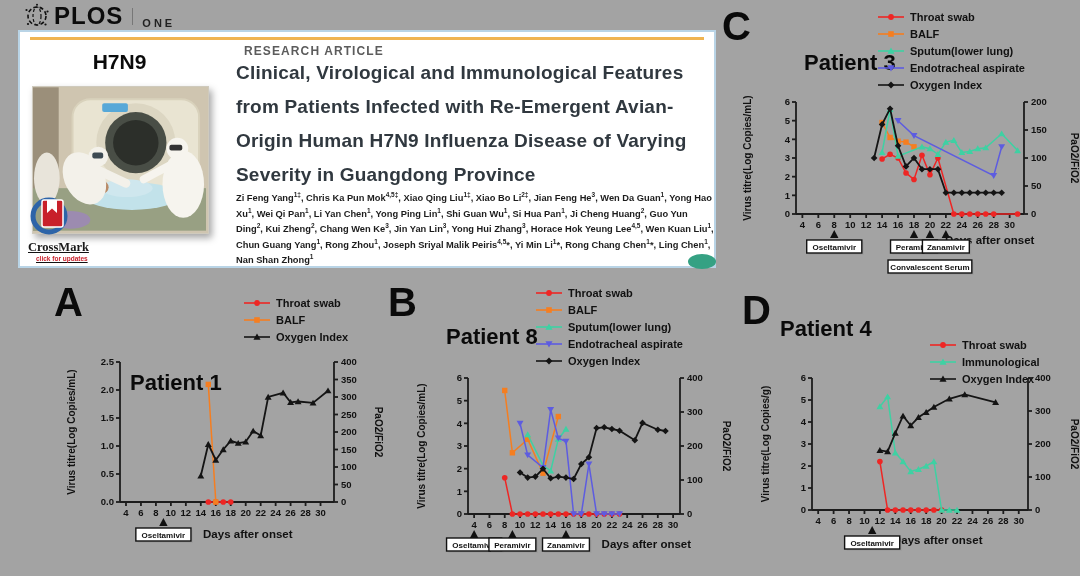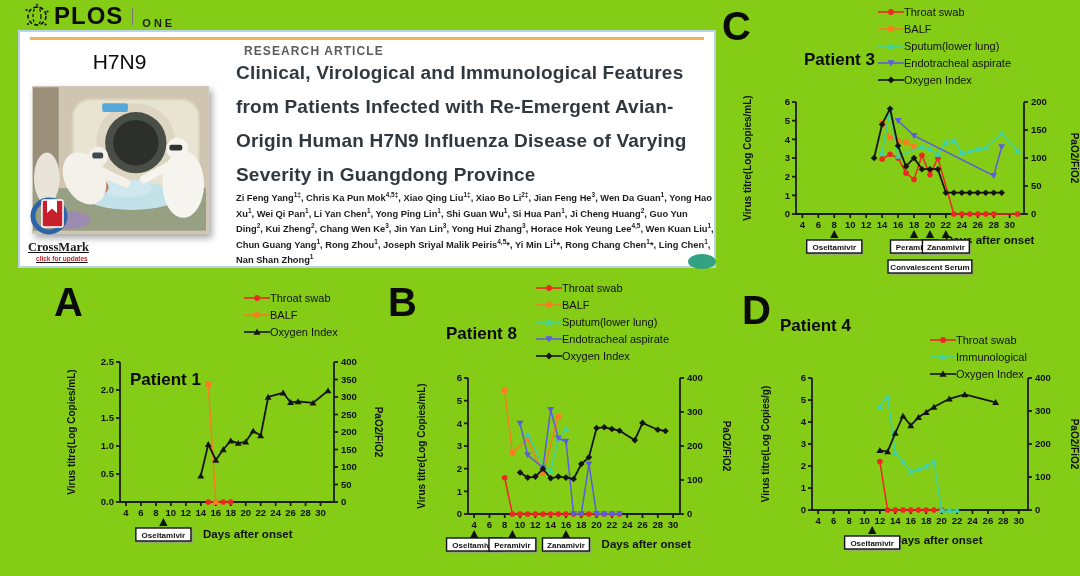--- a/index.html
+++ b/index.html
@@ -1,47 +1,47 @@
 <!DOCTYPE html>
 <html><head>
 <meta charset="utf-8">
 <style>
   html,body{margin:0;padding:0;background:#fff;}
-  #page{position:relative;width:1080px;height:576px;background:#84cc16;overflow:hidden;
+  #page{position:relative;width:1080px;height:576px;background:#a3a3a3;overflow:hidden;
         font-family:"Liberation Sans",sans-serif;color:#111;}
   
   #plos-logo{position:absolute;left:24px;top:1px;height:30px;display:flex;align-items:center;gap:4px;}
   #plos-logo .brand{font-size:24px;font-weight:800;letter-spacing:1px;color:#0c0c0c;}
   #plos-logo .sep{width:1px;height:17px;background:#777;margin:0 5px;}
   #plos-logo .edition{font-size:11px;font-weight:700;letter-spacing:3px;color:#222;margin-top:14px;}
   #card{position:absolute;left:18px;top:30px;width:698px;height:238px;background:#fff;
         border:2px solid #b9d4e6;box-sizing:border-box;}
   #gold-rule{position:absolute;left:10px;right:10px;top:5px;height:3px;background:#f0b451;}
   #badge{position:absolute;left:12px;top:18px;width:175px;text-align:center;
-         font-size:21px;font-weight:400;color:#0a0a0a;}
+         font-size:21px;font-weight:700;color:#0a0a0a;}
   #photo-frame{position:absolute;left:12px;top:54px;width:175px;height:146px;
          border:1px solid #cfcabd;box-shadow:3px 4px 7px rgba(0,0,0,.35);background:#cfc5b0;}
   #crossmark{position:absolute;left:8px;top:162px;width:72px;text-align:left;text-decoration:underline;}
   #crossmark .cm-name{font-family:"Liberation Serif",serif;font-weight:700;font-size:12.5px;color:#1a1a1a;margin-top:-2px;}
   #crossmark .cm-tag{font-size:6.5px;font-weight:700;color:#c8202a;margin-left:8px;}
   #kicker{position:absolute;left:224px;top:12px;font-size:12px;font-weight:700;
           letter-spacing:1.1px;color:#5c5c5c;}
   #title{position:absolute;left:216px;top:24px;width:474px;font-size:19px;line-height:34px;
          font-weight:600;color:#30383f;letter-spacing:.2px;}
   #authors{position:absolute;left:216px;top:157px;width:478px;font-size:9.3px;line-height:11.4px;
          font-weight:700;color:#1c1c1c;}
   #authors sup{font-size:6.5px;}
   #blob{position:absolute;left:668px;top:222px;width:28px;height:15px;border-radius:50%;
         background:#35a183;}
   
   .chart{position:absolute;}
   .panel-letter{position:absolute;font-size:40px;font-weight:800;color:#0a0a0a;line-height:1;}
-  .chart-title{position:absolute;font-size:17px;font-weight:700;color:#0a0a0a;white-space:nowrap;}
+  .chart-title{position:absolute;font-size:22px;font-weight:700;color:#0a0a0a;white-space:nowrap;}
   .legend{position:absolute;}
-  .leg-item{display:flex;align-items:flex-start;height:17px;}
+  .leg-item{display:flex;align-items:flex-end;gap:6px;height:17px;font-weight:bold;}
   .leg-item span{font-size:11px;color:#111;white-space:nowrap;}
   .chart svg text{font-family:"Liberation Sans",sans-serif;fill:#111;}
   .chart svg .tk{font-size:9.5px;font-weight:700;}
   .chart svg .axl{font-size:10px;font-weight:700;}
   .chart svg .dl{font-size:11.5px;font-weight:700;}
   .chart svg .tx{font-size:8px;font-weight:700;}
 </style>
 </head>
 <body>
 

